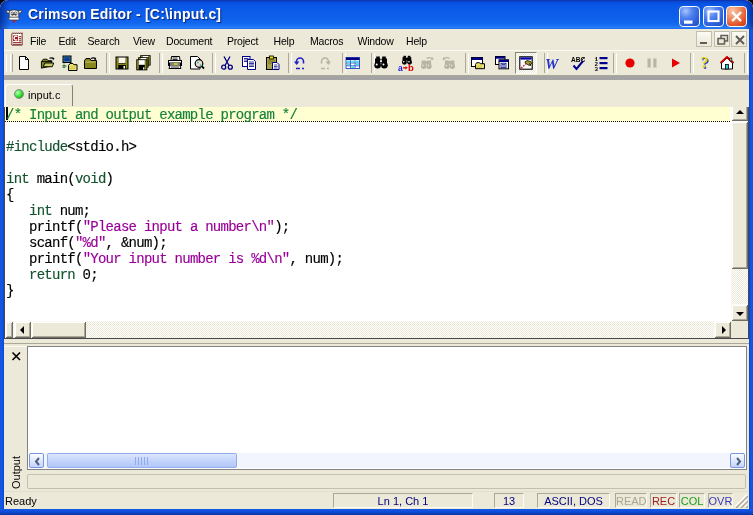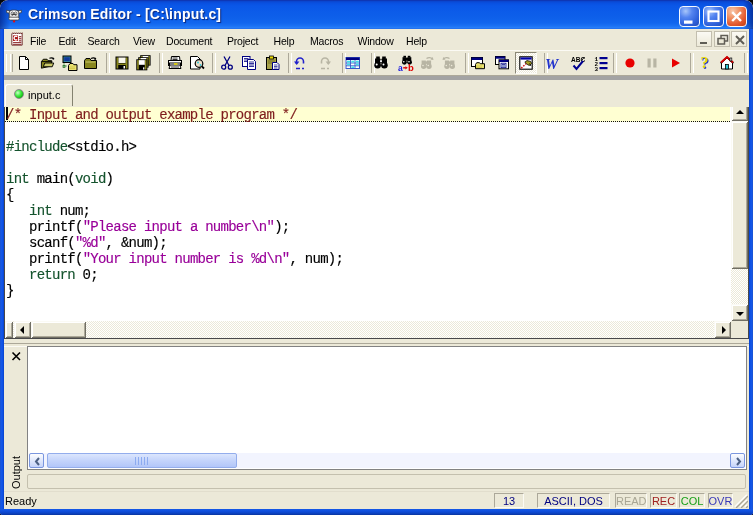--- a/index.html
+++ b/index.html
@@ -45,21 +45,21 @@
 #tabtext{position:absolute;left:22px;top:3.5px;font-size:11px;color:#000;}
 #tabball{position:absolute;left:8px;top:4px;width:10px;height:10px;border-radius:50%;
  background:radial-gradient(circle at 35% 35%,#c8ffc8 0,#44ee44 40%,#11bb11 75%,#0a8a0a 100%);border:1px solid #888;box-sizing:border-box;}
 
 #editor{position:absolute;left:4px;top:103px;width:745px;height:236px;background:#fff;border:1px solid #48484a;box-sizing:border-box;z-index:30;}
 #yline{position:absolute;left:0;top:1px;width:725px;height:15px;background:#ffffd2;border-top:1px dotted #111;border-bottom:1px dotted #111;box-sizing:content-box;}
 #caret{position:absolute;left:1px;top:1px;width:2px;height:15px;background:#000;}
 #code{position:absolute;left:1px;top:2.5px;margin:0;font-family:"Liberation Mono",monospace;font-size:14px;letter-spacing:-0.74px;line-height:16px;white-space:pre;color:#000;-webkit-text-stroke:0.15px;}
 .k{color:#14532d;}
 .s{color:#990099;}
-.c{color:#7f1d1d;}
+.c{color:#15803d;}
 
 .stipple{background:conic-gradient(#fff 25%,#ece9d8 0 50%,#fff 0 75%,#ece9d8 0) 0 0/2px 2px;}
 .cbtn{position:absolute;background:#ece9d8;box-shadow:inset 1px 1px 0 #fbfaf4,inset -1px -1px 0 #716f64,inset 2px 2px 0 #fff,inset -2px -2px 0 #aca899;}
 #vscroll{position:absolute;right:0;top:0;width:17px;height:217px;}
 #hscroll{position:absolute;left:0;bottom:0;height:17px;width:726px;}
 .arr{position:absolute;width:0;height:0;}
 
 #outpanel{position:absolute;left:4px;right:4px;top:339px;height:153px;background:#ece9d8;z-index:30;}
 #outgroove{position:absolute;left:0;right:0;top:4px;height:2px;border-top:1px solid #aca899;border-bottom:1px solid #fbfaf4;}
 #outx{position:absolute;left:6px;top:11px;width:13px;height:13px;}
@@ -490,20 +490,21 @@
               <path d="M6 4 L9 7.5 L6 11" fill="none" stroke="#4d6185" stroke-width="2"></path>
             </svg></div>
       </div>
     </div>
   </div>
 
   <div id="longbar"></div>
 
   <div id="statusbar">
     <span id="ready">Ready</span>
+    <div class="sf" style="left:329px;width:140px">Ln 1, Ch 1</div>
     <div class="sf" style="left:490px;width:30px">13</div>
     <div class="sf" style="left:533px;width:73px">ASCII, DOS</div>
     <div class="sf" style="left:611px;width:32px;color:#a9a694">READ</div>
     <div class="sf" style="left:646px;width:27px;color:#a02020">REC</div>
     <div class="sf" style="left:675px;width:26px;color:#18a018">COL</div>
     <div class="sf" style="left:703.5px;width:25px;color:#3838b8">OVR</div>
     <svg style="position:absolute;right:1px;top:1px" width="15" height="15">
       <path d="M14 2 L2 14 M14 7 L7 14 M14 12 L12 14" stroke="#fdfdf8" stroke-width="1.8"></path>
       <path d="M15 3 L3 15 M15 8 L8 15 M15 13 L13 15" stroke="#a8a494" stroke-width="1.4"></path>
     </svg>

